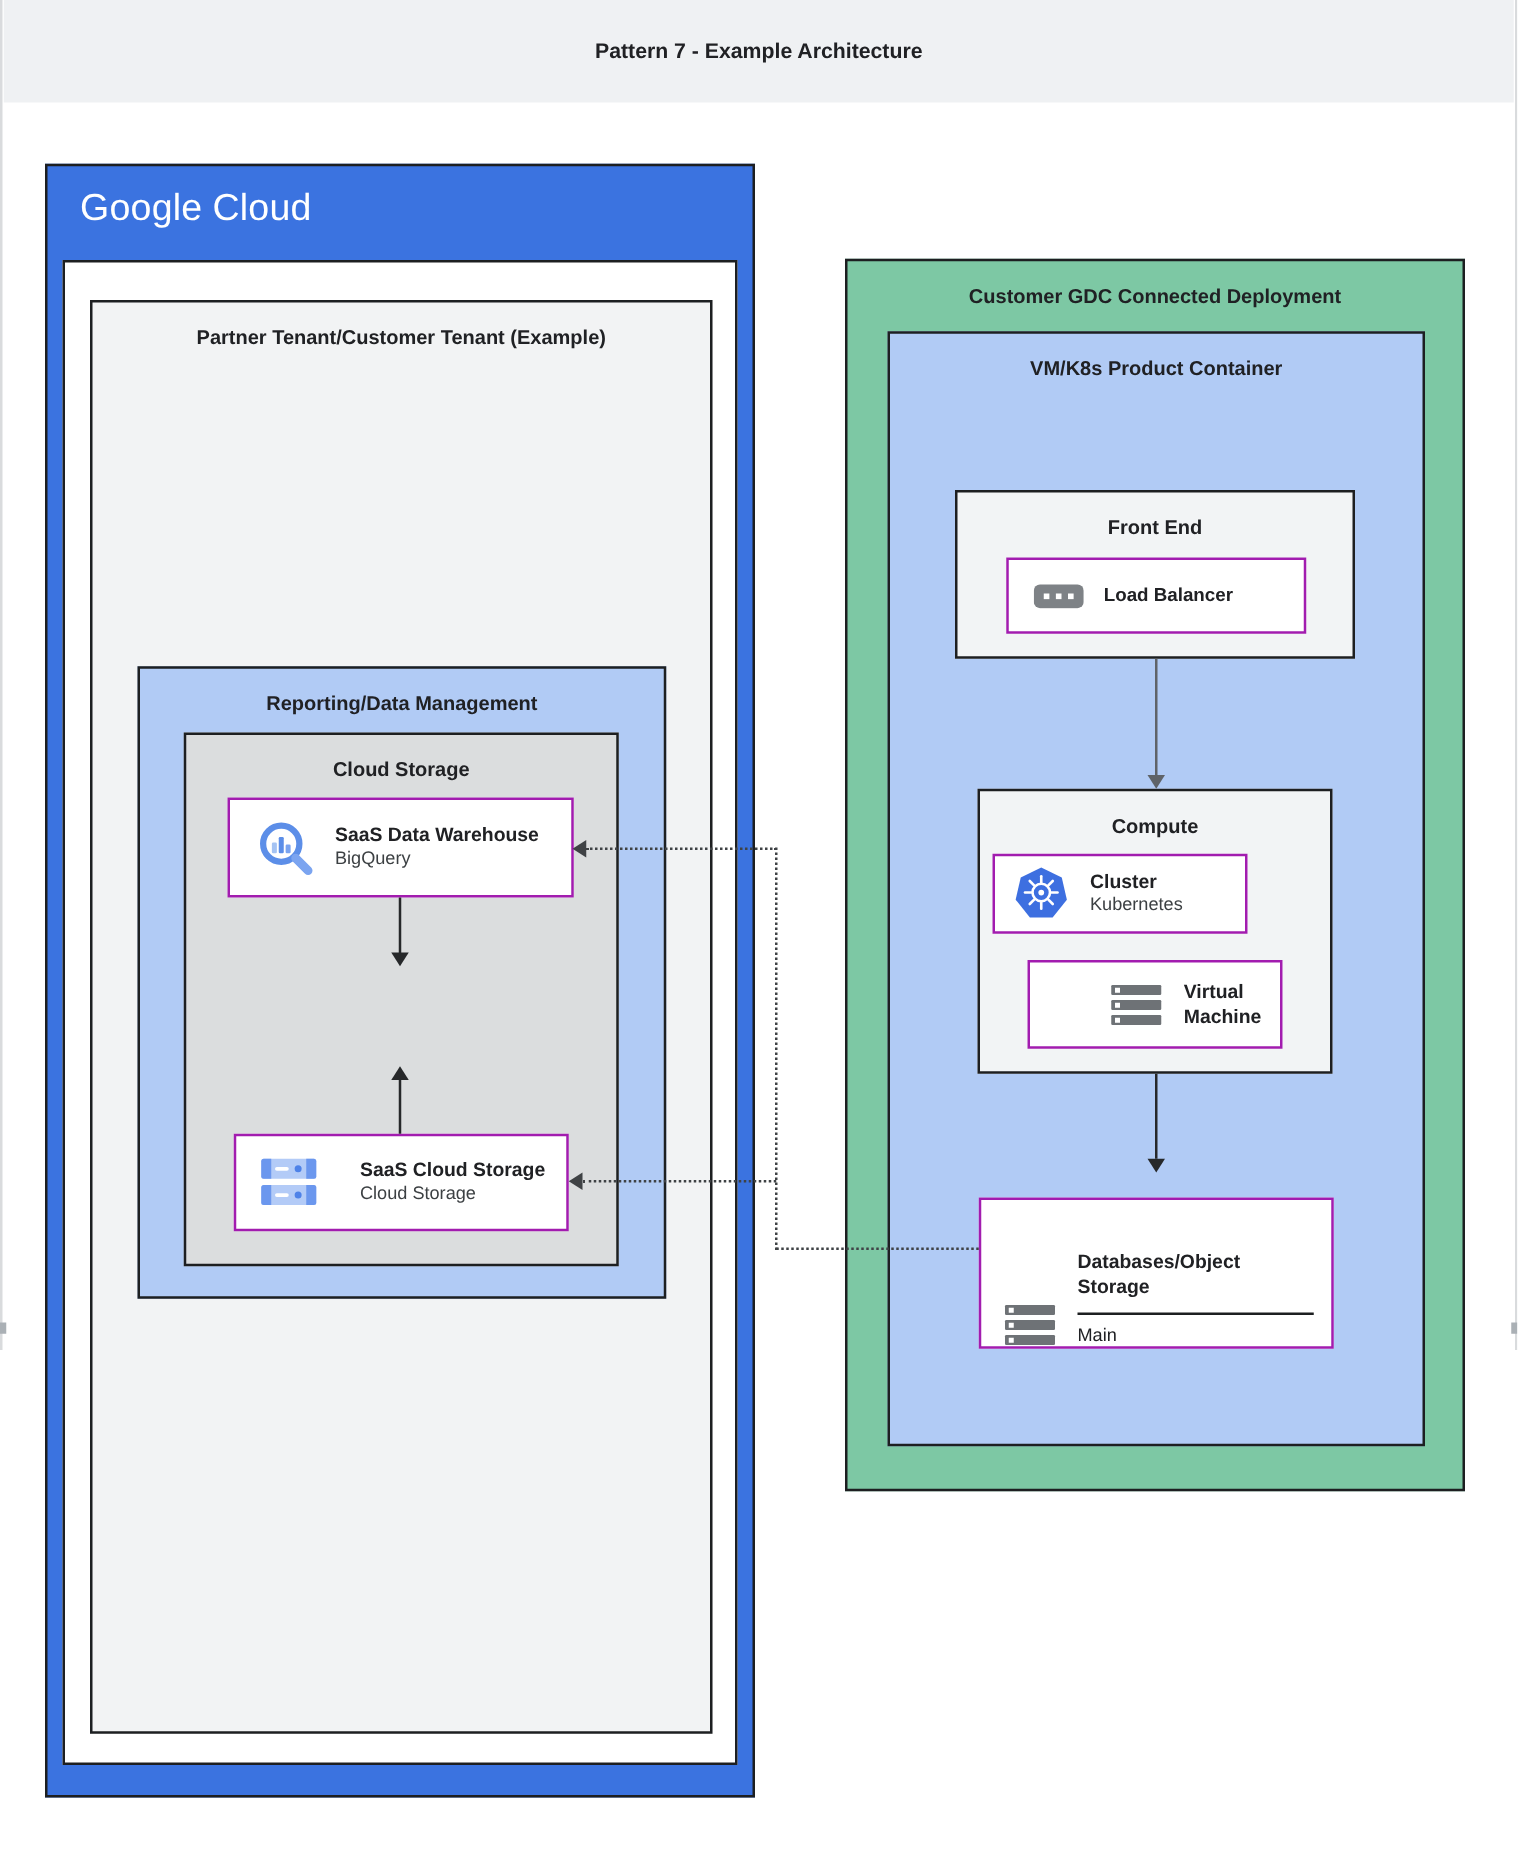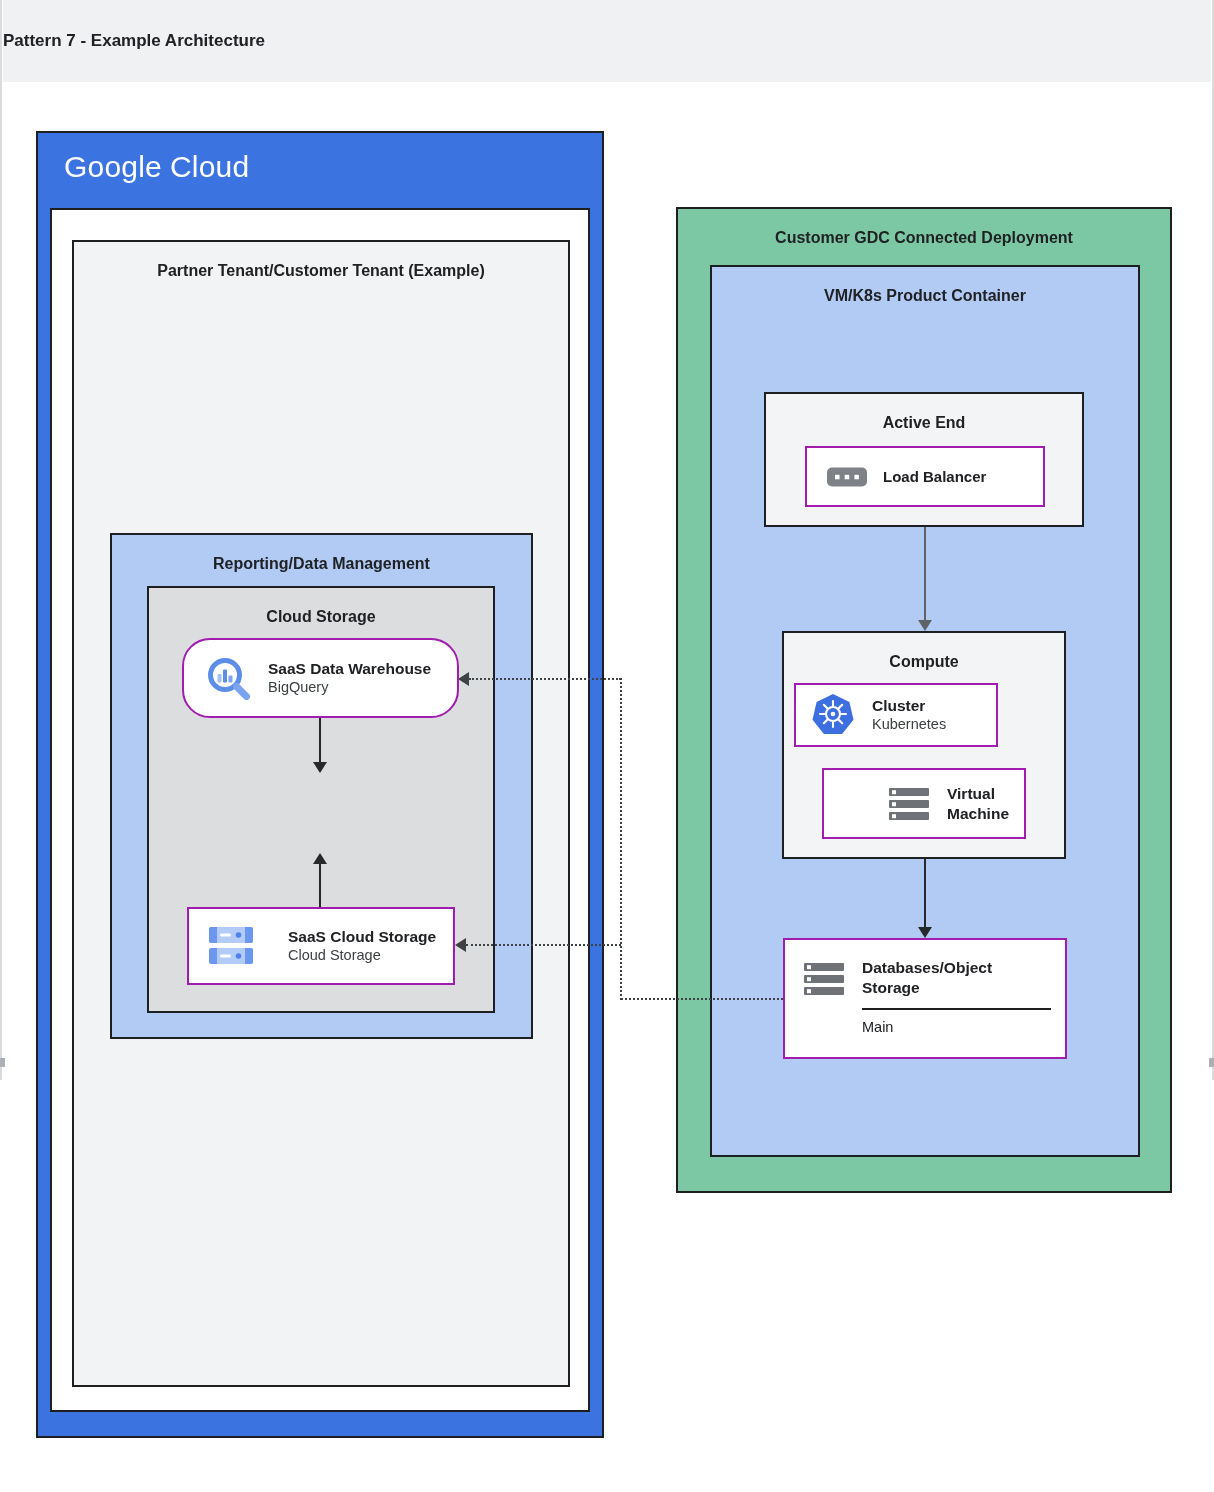--- a/index.html
+++ b/index.html
@@ -2,21 +2,21 @@
 <html><head>
 <meta charset="utf-8">
 <style>
   html,body{margin:0;padding:0;background:#fff;}
   #page{position:relative;width:1214px;height:1492px;background:#ffffff;
         font-family:"Liberation Sans",sans-serif;overflow:hidden;}
   
   .page-edge{position:absolute;top:0;width:2px;height:1080px;background:#d9dbdd;}
   .page-tick{position:absolute;width:5px;height:9px;background:#aab0b5;}
   .hdr{position:absolute;left:3px;top:0;right:3px;height:82px;background:#eff1f3;
-       display:flex;align-items:center;justify-content:flex-start;}
+       display:flex;align-items:center;justify-content:center;}
   .hdr-title{font-size:17px;font-weight:bold;color:#202124;}
   
   .frame{position:absolute;box-sizing:border-box;border:2px solid #1d1f21;}
   .frame-title{font-weight:bold;font-size:16px;color:#202124;text-align:center;padding-top:20px;}
   
   .card{position:absolute;box-sizing:border-box;background:#ffffff;border:2px solid #a21caf;
         display:flex;align-items:center;}
   .card .icon{flex:none;margin-left:20px;display:flex;align-items:center;}
   .card .text{margin-left:16px;margin-right:8px;}
   .card-title{font-weight:bold;font-size:15.5px;color:#202124;line-height:1.28;}
@@ -27,21 +27,21 @@
   .gray{background:#5f6368;}
   .tri{position:absolute;width:0;height:0;}
   .tri-down-dark{border-left:7px solid transparent;border-right:7px solid transparent;border-top:11px solid #26282a;}
   .tri-up-dark{border-left:7px solid transparent;border-right:7px solid transparent;border-bottom:11px solid #26282a;}
   .tri-down-gray{border-left:7px solid transparent;border-right:7px solid transparent;border-top:11px solid #5f6368;}
   .tri-left-dot{border-top:7px solid transparent;border-bottom:7px solid transparent;border-right:11px solid #3f4245;}
   
   .dot-h{position:absolute;height:0;border-top:2px dotted #3f4245;}
   .dot-v{position:absolute;width:0;border-left:2px dotted #3f4245;}
   
-  .db-card{align-items:flex-start;}
+  .db-card{align-items:flex-end;margin-top:20px;}
   .db-card .icon{margin-top:22px;margin-left:17px;}
   .db-text{margin-left:16px;margin-top:18px;flex:1;margin-right:14px;}
   .db-divider{border-top:2px solid #1d1f21;margin-top:10px;}
   .db-main{font-size:14.5px;color:#202124;margin-top:9px;}
   .logo{position:absolute;left:64px;top:150px;color:#ffffff;font-size:30px;letter-spacing:0.2px;}
   .logo .g{font-weight:400;text-align:center;}
   .logo .c{font-weight:400;margin-left:8px;}
 </style>
 </head>
 <body>
@@ -69,21 +69,21 @@
   </div>
 
   <div class="frame" style="left:110px;top:533px;width:423px;height:506px;background:#B1CBF5;">
     <div class="frame-title">Reporting/Data Management</div>
   </div>
 
   <div class="frame" style="left:147px;top:586px;width:348px;height:427px;background:#DBDDDE;">
     <div class="frame-title">Cloud Storage</div>
   </div>
 
-  <div class="card" style="left:182px;top:638px;width:277px;height:80px;border-radius:28px;">
+  <div class="card" style="left:182px;top:638px;width:277px;height:80px;">
     <span class="icon">
       <svg width="48" height="48" viewBox="0 0 48 48">
         <circle cx="21" cy="21" r="14.5" fill="#ffffff" stroke="#5C8EE8" stroke-width="5"></circle>
         <line x1="32.5" y1="32.5" x2="42.5" y2="42.5" stroke="#7BA4F0" stroke-width="7" stroke-linecap="round"></line>
         <rect x="13.5" y="20" width="4" height="8.5" rx="1" fill="#A5C3F3"></rect>
         <rect x="19" y="15.5" width="4" height="13" rx="1" fill="#5C8EE8"></rect>
         <rect x="24.5" y="21.5" width="4" height="7" rx="1" fill="#7BA4F0"></rect>
       </svg>
     </span>
     <span class="text">
@@ -126,21 +126,21 @@
   <div class="frame" style="left:676px;top:207px;width:496px;height:986px;background:#7DC8A4;">
     <div class="frame-title">Customer GDC Connected Deployment</div>
   </div>
 
   <div class="frame" style="left:710px;top:265px;width:430px;height:892px;background:#B1CBF5;">
     <div class="frame-title">VM/K8s Product Container</div>
   </div>
 
 
   <div class="frame" style="left:764px;top:392px;width:320px;height:135px;background:#F2F4F5;">
-    <div class="frame-title">Active End</div>
+    <div class="frame-title">Front End</div>
   </div>
 
   <div class="card" style="left:805px;top:446px;width:240px;height:61px;">
     <span class="icon" style="margin-left:20px;">
       <svg width="40" height="20" viewBox="0 0 40 20">
         <rect x="0" y="0.5" width="40" height="19" rx="5" fill="#7E8286"></rect>
         <rect x="8" y="7.8" width="4.5" height="4.5" fill="#ffffff"></rect>
         <rect x="17.7" y="7.8" width="4.5" height="4.5" fill="#ffffff"></rect>
         <rect x="27.4" y="7.8" width="4.5" height="4.5" fill="#ffffff"></rect>
       </svg>

